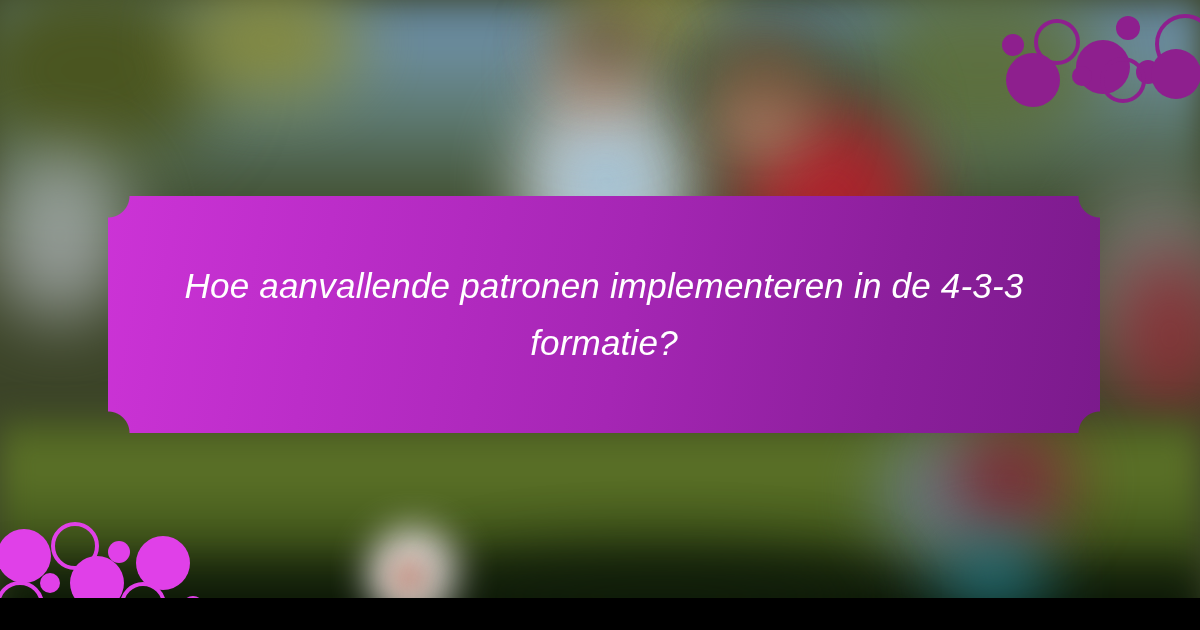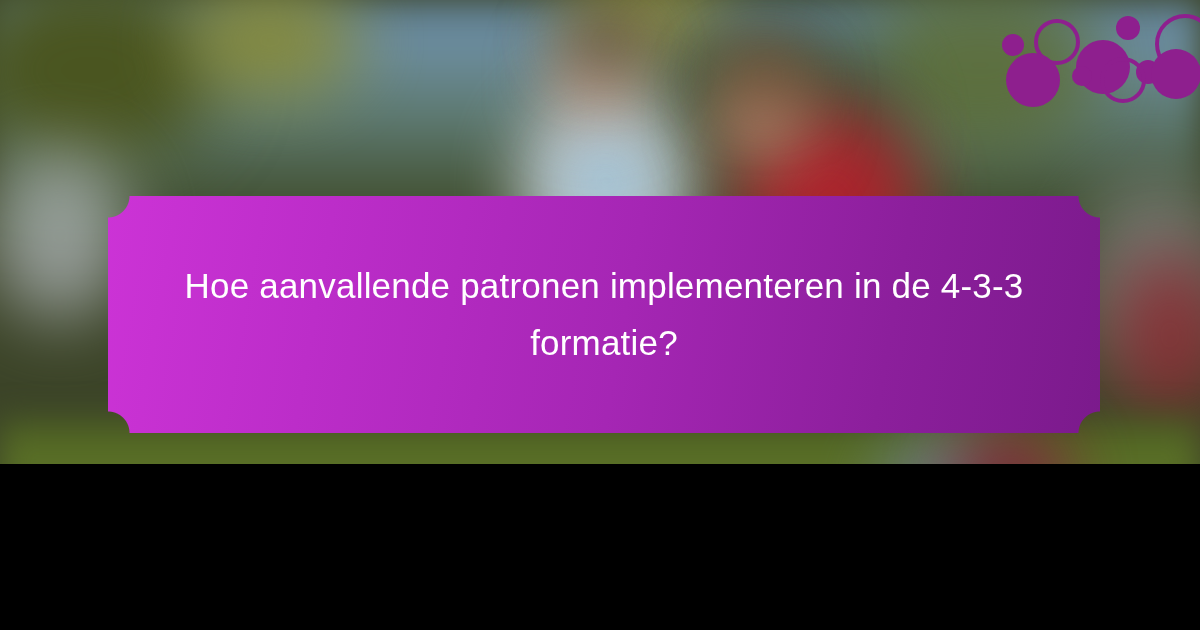--- a/index.html
+++ b/index.html
@@ -4,23 +4,24 @@
 <title>Social Card</title>
 <style>
   html, body {
     margin: 0;
     padding: 0;
     background: #000;
   }
   #card {
     position: relative;
     width: 1200px;
-    height: 464px;
+    height: 598px;
     overflow: hidden;
     font-family: "Liberation Sans", sans-serif;
+    font-style: italic;
   }
 
   
   .bg-photo {
     position: absolute;
     inset: 0;
     background-color: #3c4428;
     overflow: hidden;
   }
   .bg-photo .blob {

